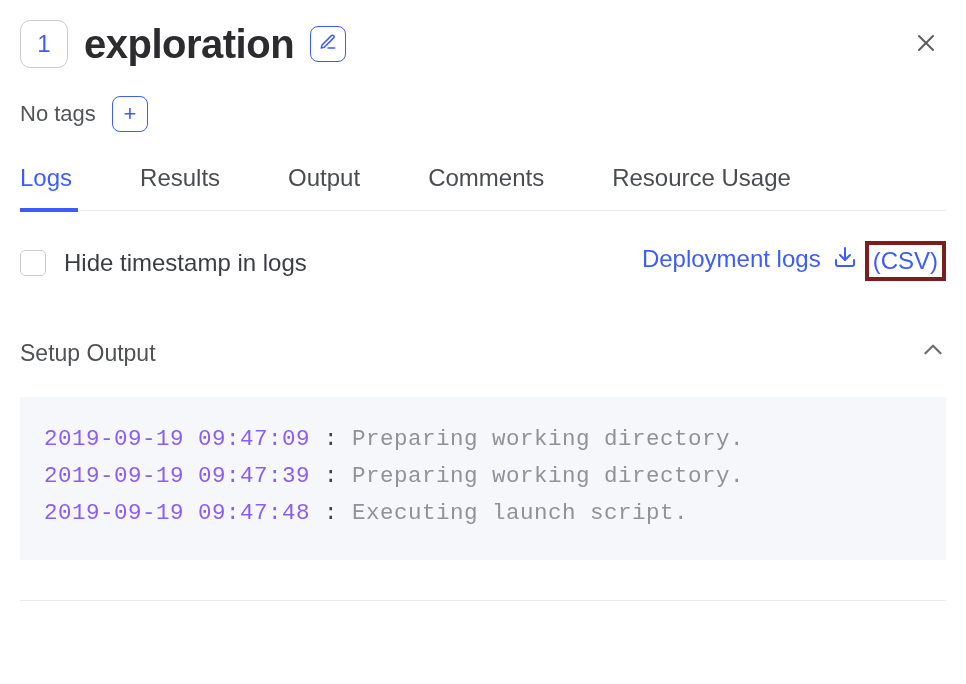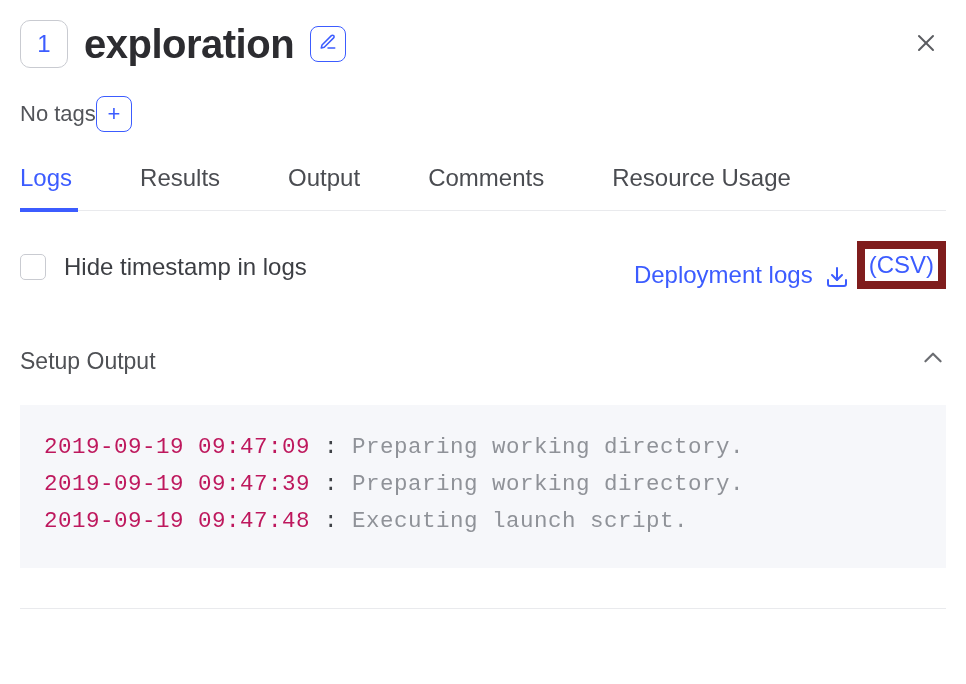--- a/index.html
+++ b/index.html
@@ -47,21 +47,21 @@
   .close-btn {
     font-size: 32px;
     color: #5a5c60;
     cursor: pointer;
     padding: 4px 8px;
     line-height: 1;
   }
 
   
   .tags-row {
-    display: flex; align-items: center; 
+    display: flex; align-items: center; gap: 16px;
     font-size: 22px;
     color: #53555a;
     margin-bottom: 32px;
   }
   .add-tag-btn {
     width: 36px; height: 36px;
     border: 1.5px solid #3c5cff;
     border-radius: 8px;
     display: flex; align-items: center; justify-content: center;
     color: #3c5cff; font-size: 22px; font-weight: 300;
@@ -104,29 +104,29 @@
     border-radius: 5px;
     margin-right: 18px;
     cursor: pointer;
     background: #fff;
   }
   .checkbox-label {
     font-size: 24px;
     color: #3c3e43;
   }
   .dl-group {
-    display: flex; align-items: flex-end; gap: 12px;
+    display: flex; align-items: flex-start; gap: 12px;
     font-size: 24px;
     color: #3c5cff;
   }
   .dl-link { cursor: pointer; }
   .dl-icon { display: inline-flex; align-items: center; cursor: pointer; }
   .dl-icon svg { width: 24px; height: 24px; }
   .csv-highlight {
-    border: 8px solid #7f1d1d;
+    border: 4px solid #7f1d1d;
     padding: 2px 4px;
     margin-left: -4px;
     margin-top: -4px;
   }
   .csv-link { cursor: pointer; color: #3c5cff; }
 
   
   .section {
     margin-top: 54px;
   }
@@ -143,21 +143,21 @@
   .chevron-up svg { width: 26px; height: 26px; stroke: #6b6d72; }
 
   .log-box {
     background: #f6f7fa;
     padding: 24px 24px 28px 24px;
     font-family: "SFMono-Regular", Consolas, "Liberation Mono", Menlo, monospace;
     font-size: 22.5px;
     line-height: 1.65;
     letter-spacing: 0.5px;
   }
-  .log-line .ts { color: #be185d; }
+  .log-line .ts { color: #8b5cf6; }
   .log-line .sep { color: #3f4247; }
   .log-line .msg { color: #8f9298; }
 
   .divider {
     border-top: 1.5px solid #e9eaed;
     margin-top: 40px;
   }
 </style>
 </head>
 <body>

